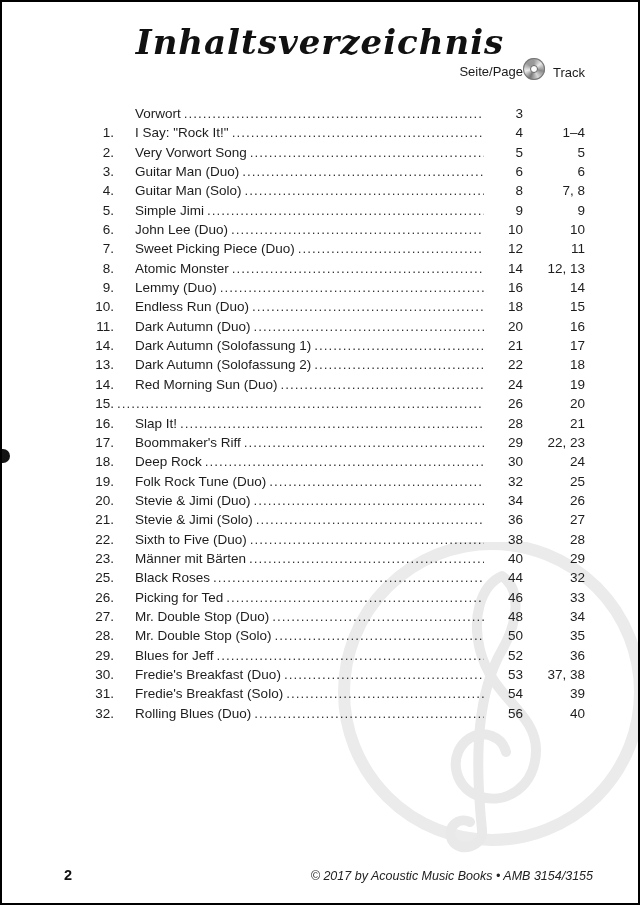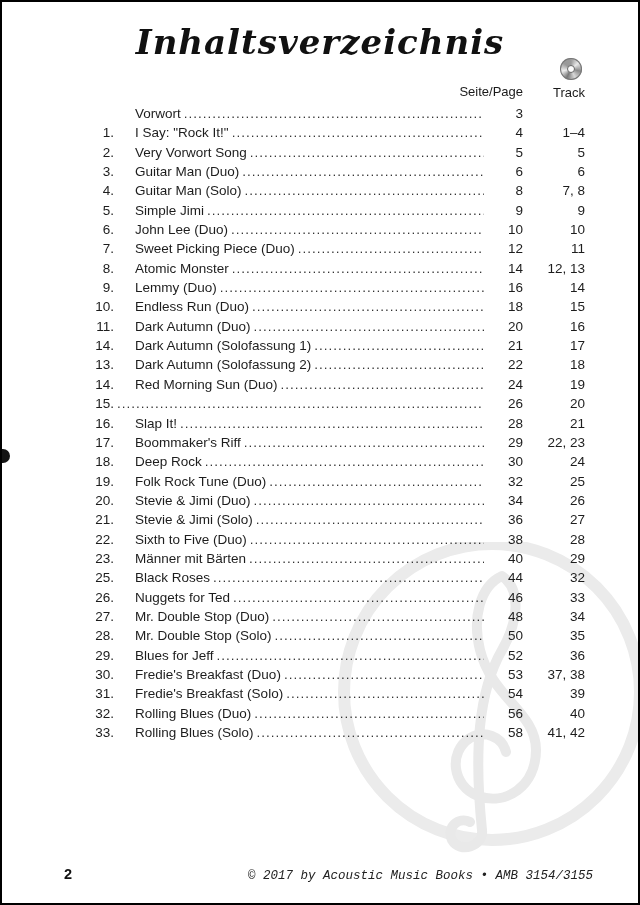--- a/index.html
+++ b/index.html
@@ -12,21 +12,21 @@
     position:absolute;top:20px;left:0;width:100%;margin:0;text-align:center;
     font-family:"DejaVu Serif",serif;font-style:italic;font-weight:600;
     font-size:34px;letter-spacing:1px;color:#111;z-index:1;
   }
   .toc-head{
     position:absolute;top:56px;left:62px;width:521px;
     display:flex;align-items:flex-end;z-index:1;
   }
   .spacer{flex:1}
   .head-page{font-size:13px;padding-bottom:1px}
-  .head-track{width:62px;display:flex;flex-direction:column;align-items:flex-end;gap:5px;font-size:13px}
+  .head-track{width:62px;display:flex;flex-direction:row;align-items:flex-end;gap:5px;font-size:13px}
   .cd{
     width:22px;height:22px;border-radius:50%;margin-right:3px;position:relative;flex:none;
     background:conic-gradient(#9a9a9a,#e8e8e8,#8a8a8a,#d8d8d8,#777,#eee,#999,#9a9a9a);
     box-shadow:inset 0 0 0 1px #777;
   }
   .cd::after{
     content:"";position:absolute;left:7px;top:7px;width:8px;height:8px;border-radius:50%;
     background:#fdfdfd;border:1px solid #666;box-sizing:border-box;
   }
   .toc{position:absolute;top:104px;left:62px;width:521px;z-index:1}
@@ -35,21 +35,21 @@
   .t{margin-left:21px;white-space:nowrap;flex:none}
   .leader{flex:1 1 0;min-width:0;overflow:hidden;white-space:nowrap;margin:0 3px;letter-spacing:1px;color:#333}
   .leader::after{content:"..........................................................................................................................................................."}
   .pg{width:36px;text-align:right;flex:none}
   .tr{width:62px;text-align:right;flex:none}
   .footer{
     position:absolute;left:62px;right:45px;bottom:20px;
     display:flex;justify-content:space-between;align-items:baseline;z-index:1;
   }
   .pnum{font-weight:bold;font-size:14.5px;color:#111}
-  .copy{font-family:Liberation Mono, monospace;font-style:italic;font-size:12.5px;color:#222}
+  .copy{font-family:Liberation Sans, sans-serif;font-style:italic;font-size:12.5px;color:#222}
   .binding-mark{
     position:absolute;left:0;top:447px;width:8px;height:14px;background:#141414;
     border-radius:0 7px 7px 0;z-index:2;
   }
   .watermark{position:absolute;left:330px;top:540px;width:380px;height:345px;z-index:0;pointer-events:none}
 </style>
 </head>
 <body>
 
 <div class="page">
@@ -270,21 +270,21 @@
     <div class="row">
       <span class="num">25.</span>
       <span class="t">Black Roses</span>
       <span class="leader"></span>
       <span class="pg">44</span>
       <span class="tr">32</span>
     </div>
 
     <div class="row">
       <span class="num">26.</span>
-      <span class="t">Nuggets for Ted</span>
+      <span class="t">Picking for Ted</span>
       <span class="leader"></span>
       <span class="pg">46</span>
       <span class="tr">33</span>
     </div>
 
     <div class="row">
       <span class="num">27.</span>
       <span class="t">Mr. Double Stop (Duo)</span>
       <span class="leader"></span>
       <span class="pg">48</span>
@@ -324,27 +324,20 @@
     </div>
 
     <div class="row">
       <span class="num">32.</span>
       <span class="t">Rolling Blues (Duo)</span>
       <span class="leader"></span>
       <span class="pg">56</span>
       <span class="tr">40</span>
     </div>
 
-    <div class="row">
-      <span class="num">33.</span>
-      <span class="t">Rolling Blues (Solo)</span>
-      <span class="leader"></span>
-      <span class="pg">58</span>
-      <span class="tr">41, 42</span>
-    </div>
   </div>
 
   <div class="footer">
     <span class="pnum">2</span>
     <span class="copy">© 2017 by Acoustic Music Books • AMB 3154/3155</span>
   </div>
 
 </div>
 
 </body></html>

